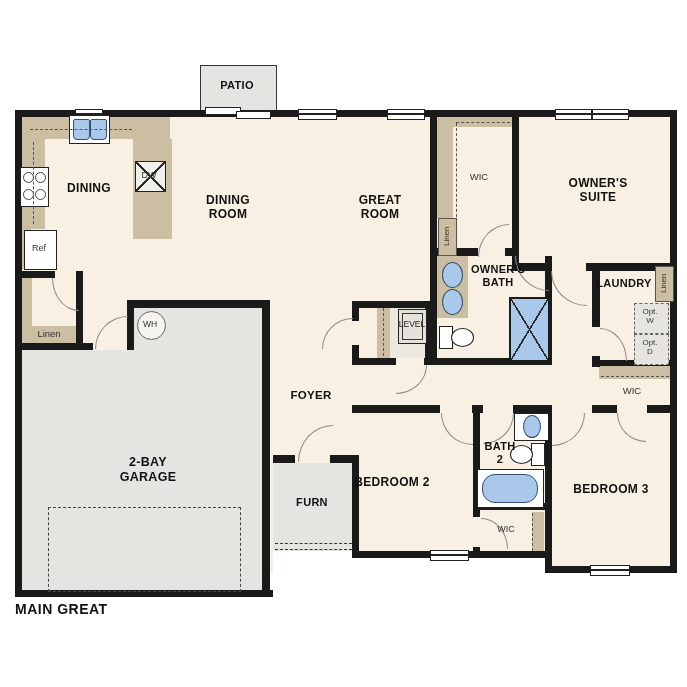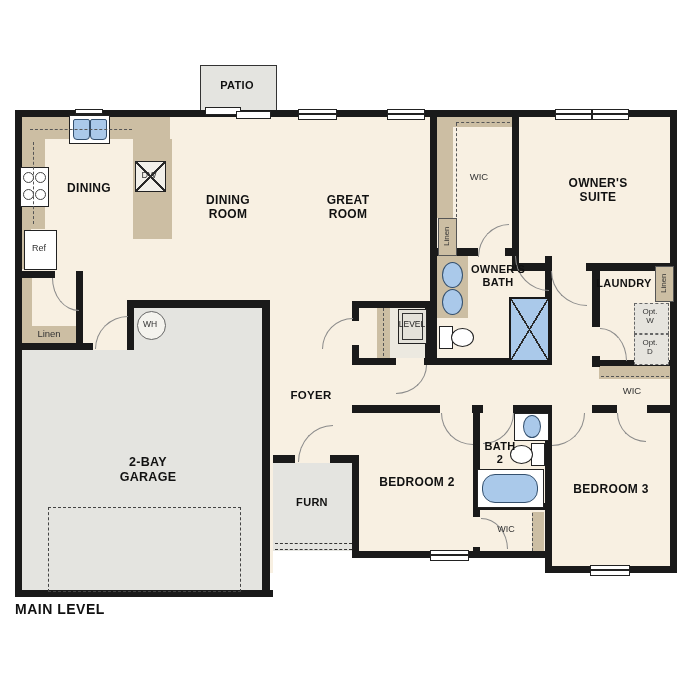--- a/index.html
+++ b/index.html
@@ -165,37 +165,37 @@
   <div class="dash" style="left:601px;top:376px;width:68px;border-top:1px dashed #555;"></div>
   <div class="dash" style="left:532px;top:513px;height:38px;border-left:1px dashed #555;"></div>
   <div class="dash" style="left:383px;top:308px;height:48px;border-left:1px dashed #555;"></div>
   <div class="dash" style="left:48px;top:507px;width:191px;height:83px;border:1.5px dashed #444;"></div>
   <div class="dash" style="left:275px;top:543px;width:77px;border-top:1.5px dashed #333;"></div>
   <div class="dash" style="left:275px;top:549px;width:77px;border-top:1.5px dashed #333;"></div>
 
   <div class="rm" style="left:89px;top:188px;">DINING</div>
   <div class="rm" style="left:228px;top:207px;">DINING
 ROOM</div>
-  <div class="rm" style="left:348px;top:207px;">GREAT
+  <div class="rm" style="left:380px;top:207px;">GREAT
 ROOM</div>
   <div class="rm" style="left:237px;top:86px;font-size:11px;">PATIO</div>
   <div class="rm" style="left:598px;top:190px;">OWNER'S
 SUITE</div>
   <div class="rm" style="left:498px;top:276px;font-size:11px;">OWNER'S
 BATH</div>
   <div class="rm" style="left:624px;top:284px;font-size:11px;">LAUNDRY</div>
   <div class="rm" style="left:311px;top:396px;font-size:11.5px;">FOYER</div>
   <div class="rm" style="left:312px;top:503px;font-size:11px;">FURN</div>
-  <div class="rm" style="left:417px;top:482px;">BEDROOM 2</div>
+  <div class="rm" style="left:392px;top:482px;">BEDROOM 2</div>
   <div class="rm" style="left:611px;top:489px;">BEDROOM 3</div>
   <div class="rm" style="left:500px;top:453px;font-size:11px;">BATH
 2</div>
   <div class="rm" style="left:148px;top:470px;font-size:12.5px;">2-BAY
 GARAGE</div>
-  <div class="rm" style="left:15px;top:601px;transform:none;font-size:14px;letter-spacing:.5px;">MAIN LEVEL</div>
+  <div class="rm" style="left:15px;top:601px;transform:none;font-size:14px;letter-spacing:.5px;">MAIN GREAT</div>
 
   <div class="sm" style="left:479px;top:177px;">WIC</div>
   <div class="sm" style="left:632px;top:391px;">WIC</div>
   <div class="sm" style="left:506px;top:530px;font-size:9px;">WIC</div>
   <div class="sm" style="left:49px;top:334px;">Linen</div>
   <div class="sm" style="left:39px;top:249px;font-size:9px;">Ref</div>
   <div class="sm" style="left:149px;top:176px;font-size:9px;">DW</div>
   <div class="sm" style="left:150px;top:325px;font-size:8.5px;">WH</div>
   <div class="sm" style="left:412px;top:325px;font-size:8.5px;color:#222;">LEVEL</div>
   <div class="sm" style="left:650px;top:317px;font-size:8px;">Opt.

